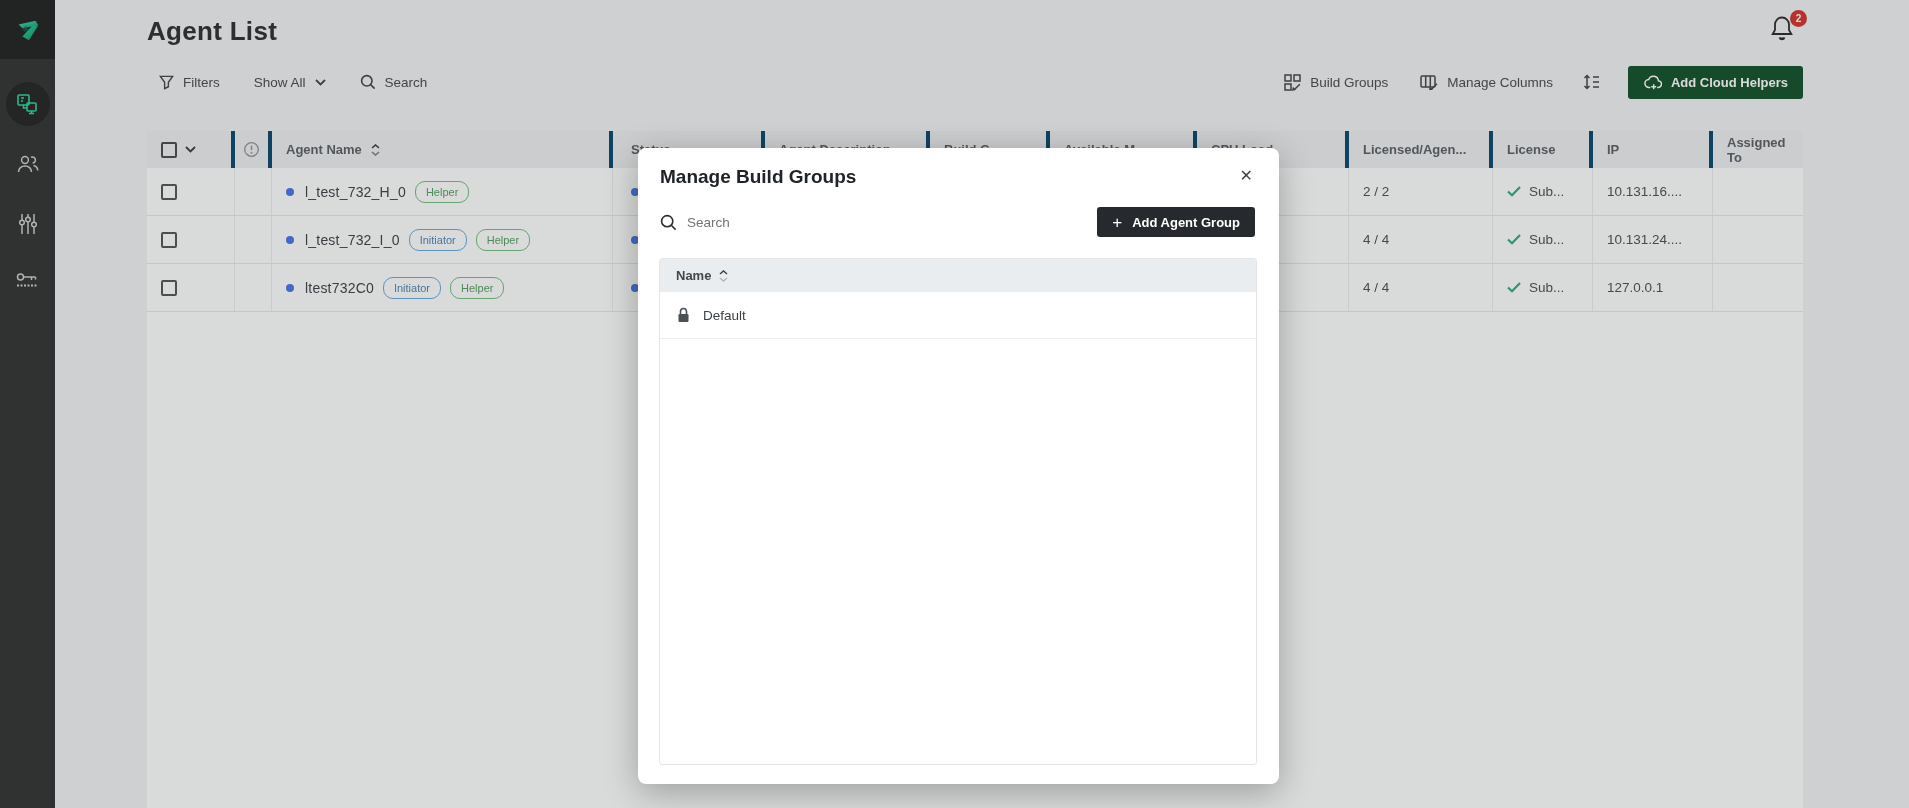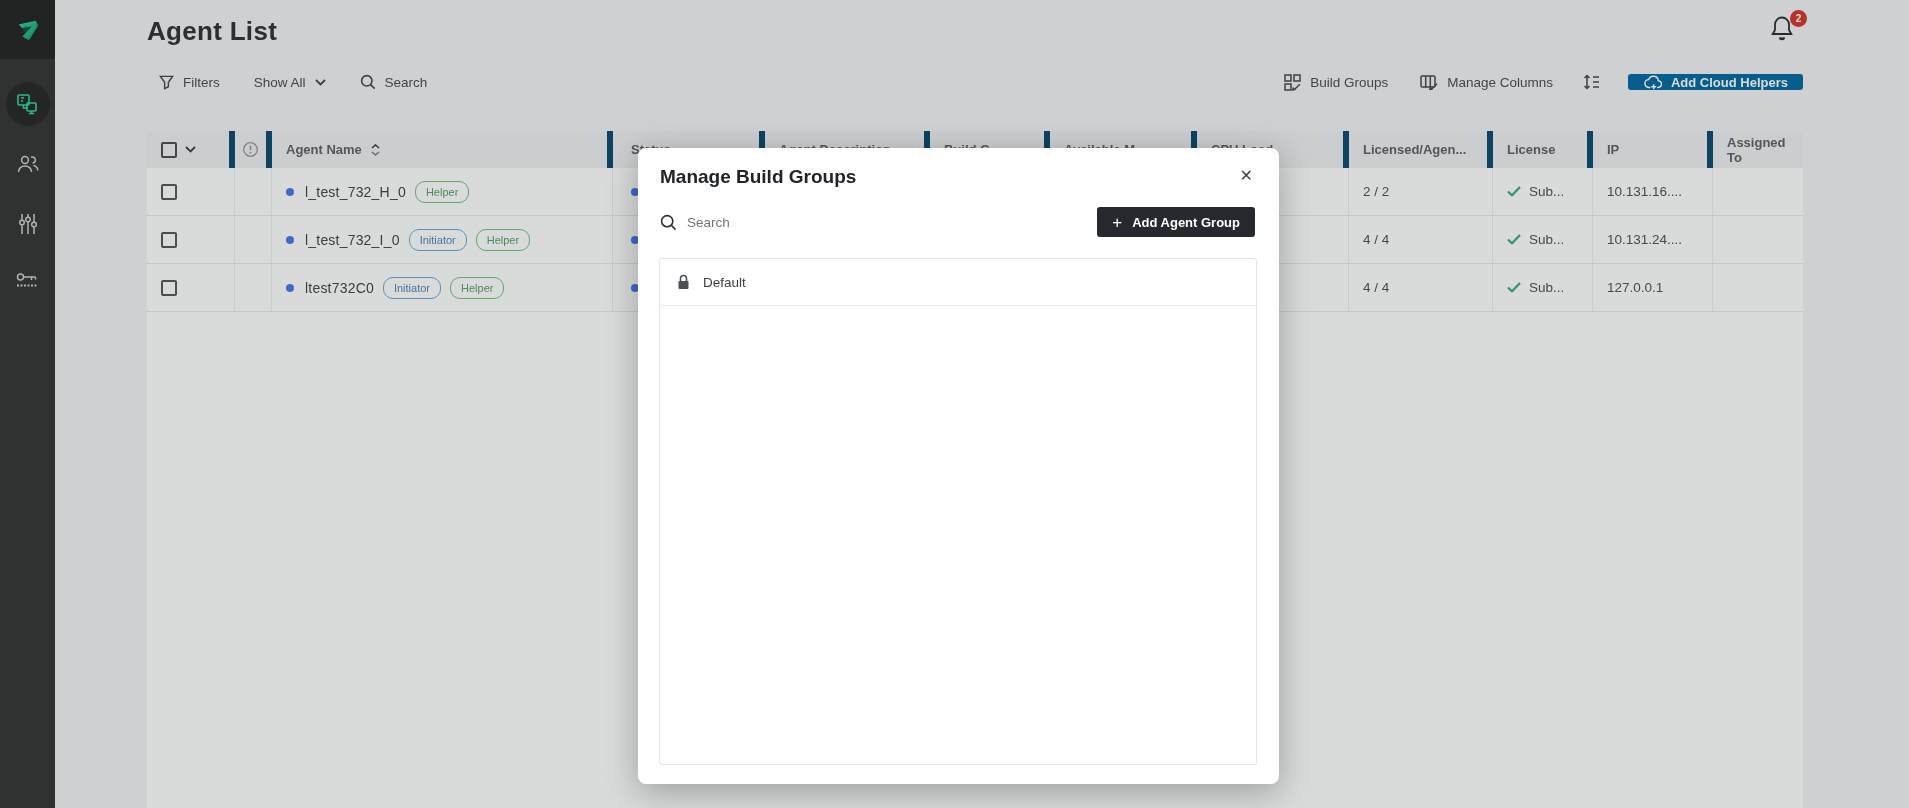--- a/index.html
+++ b/index.html
@@ -17,29 +17,29 @@
   .main { position:absolute; left:55px; top:0; right:0; bottom:0; }
   .page-title { position:absolute; left:92px; top:16px; font-size:26px; font-weight:bold; color:#2e3236; letter-spacing:.3px; }
   .bell-wrap { position:absolute; right:106px; top:14px; width:34px; height:36px; cursor:pointer; }
   .bell-badge { position:absolute; right:-4px; top:-4px; width:17px; height:17px; border-radius:50%; background:#d63430; color:#fff; font-size:10px; font-weight:bold; display:flex; align-items:center; justify-content:center; }
 
   .toolbar { position:absolute; left:104px; right:106px; top:64px; height:36px; display:flex; align-items:center; justify-content:space-between; }
   .tb-left, .tb-right { display:flex; align-items:center; }
   .tb-item { display:flex; align-items:center; gap:9px; font-size:13.5px; color:#484d51; cursor:pointer; white-space:nowrap; }
   .tb-left .tb-item { margin-right:34px; }
   .tb-right .tb-item { margin-left:32px; }
-  .btn-purple { display:flex; align-items:center; gap:9px; background:#0369a1; color:#fff; font-size:13px; font-weight:bold; height:16px; padding:0 15px; border-radius:3px; border:none; cursor:pointer; margin-left:28px; font-family:inherit; }
+  .btn-purple { display:flex; align-items:center; gap:9px; background:#14532d; color:#fff; font-size:13px; font-weight:bold; height:33px; padding:0 15px; border-radius:3px; border:none; cursor:pointer; margin-left:28px; font-family:inherit; }
 
   
   .agent-table { position:absolute; left:92px; top:131px; width:1656px; bottom:0; background:#fff; overflow:hidden; }
   .trow { display:flex; width:1656px; }
   .thead { height:37px; background:#eef0f2; }
   .tbody-row { height:48px; border-bottom:1px solid #e6e7e9; background:#fff; cursor:pointer; }
   .cell { flex:none; display:flex; align-items:center; overflow:hidden; padding-left:14px; }
-  .thead .cell { border-right:6px solid #0c4a6e; font-size:13px; font-weight:bold; color:#5d6268; }
+  .thead .cell { border-right:4px solid #0c4a6e; font-size:13px; font-weight:bold; color:#5d6268; }
   .thead .cell:last-child { border-right:none; }
   .tbody-row .cell { border-right:1px solid #ededee; font-size:13.5px; color:#4d5257; }
   .tbody-row .cell:last-child { border-right:none; }
   .c0{width:88px;} .c1{width:37px; padding-left:0; justify-content:center;}
   .c2{width:341px;} .c3{width:152px; padding-left:18px;}
   .c4{width:165px;} .c5{width:120px;} .c6{width:147px;} .c7{width:152px;}
   .c8{width:144px;} .c9{width:100px;} .c10{width:120px;} .c11{width:90px;align-items:center;}
   .checkbox { width:16px; height:16px; border:2px solid #53575b; border-radius:2px; background:transparent; flex:none; cursor:pointer; }
   .thead .checkbox { border-color:#4a4e52; }
   .sort-stack { display:flex; flex-direction:column; gap:2px; margin-left:9px; }
@@ -367,20 +367,31 @@
       </svg>
       <input type="text" placeholder="Search" style="">
     </div>
     <button class="btn-dark">
       <span class="plus-glyph">+</span>
       <span>Add Agent Group</span>
     </button>
   </div>
 
   <div class="modal-list">
+    <div class="list-head">
+      <span>Name</span>
+      <span class="sort-stack" style="margin-left:8px;">
+        <svg width="9" height="5" viewBox="0 0 9 5" fill="none" stroke="#42474b" stroke-width="1.6">
+            <polyline points="1,4 4.5,1 8,4"></polyline>
+          </svg>
+        <svg width="9" height="5" viewBox="0 0 9 5" fill="none" stroke="#b4b8bb" stroke-width="1.6">
+            <polyline points="1,1 4.5,4 8,1"></polyline>
+          </svg>
+      </span>
+    </div>
     <div class="list-row">
       <svg width="13" height="16" viewBox="0 0 13 16">
         <path d="M3.5 7V4.5a3 3 0 0 1 6 0V7" fill="none" stroke="#4b5053" stroke-width="1.6"></path>
         <rect x="1.5" y="7" width="10" height="8" rx="1.3" fill="#4b5053"></rect>
       </svg>
       <span>Default</span>
     </div>
   </div>
 </div>
 

